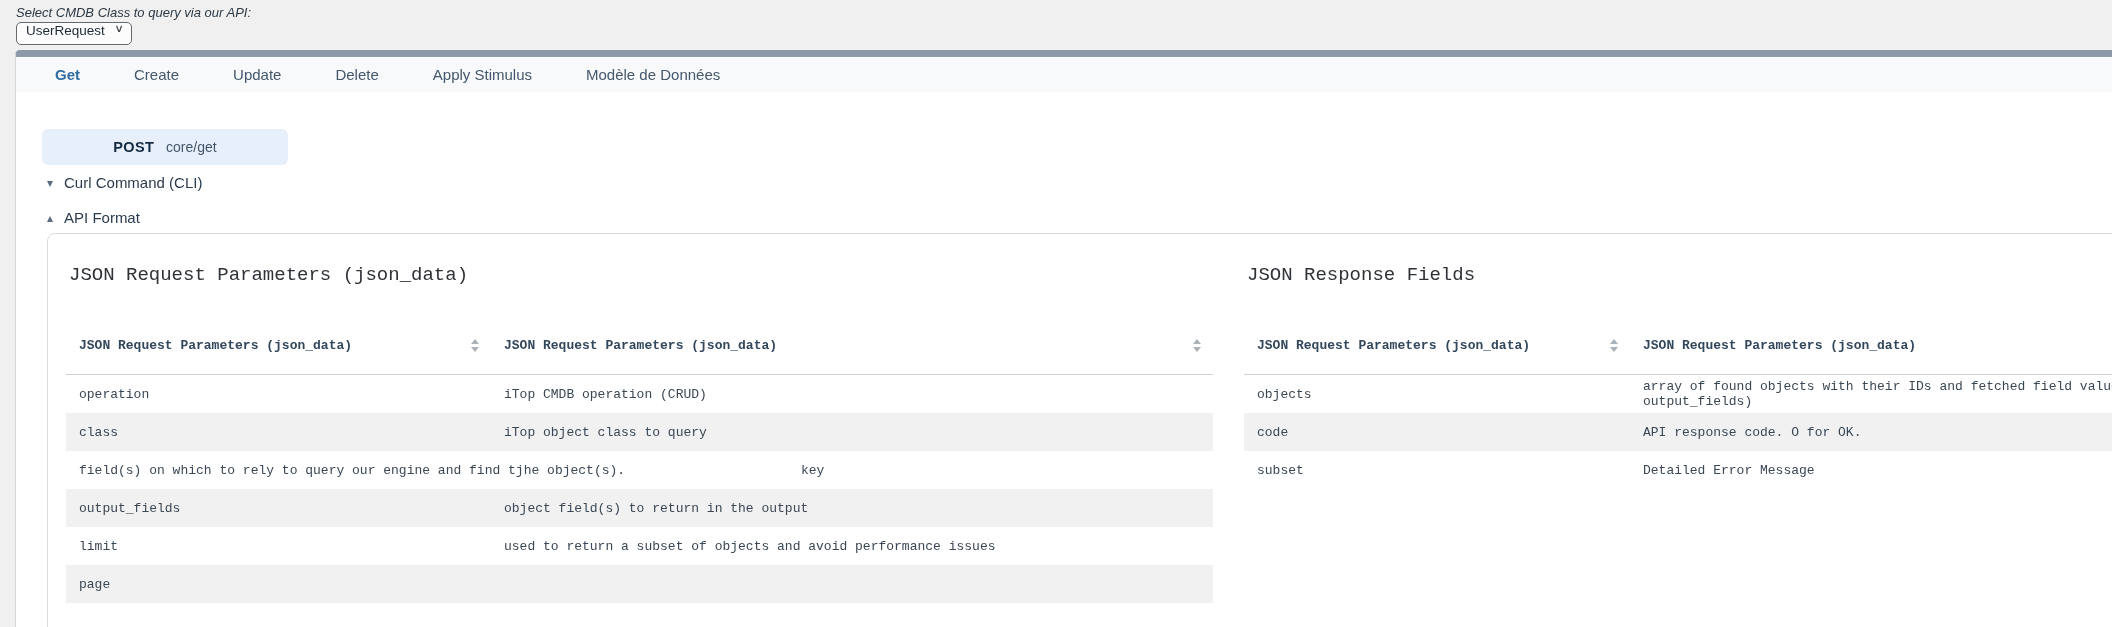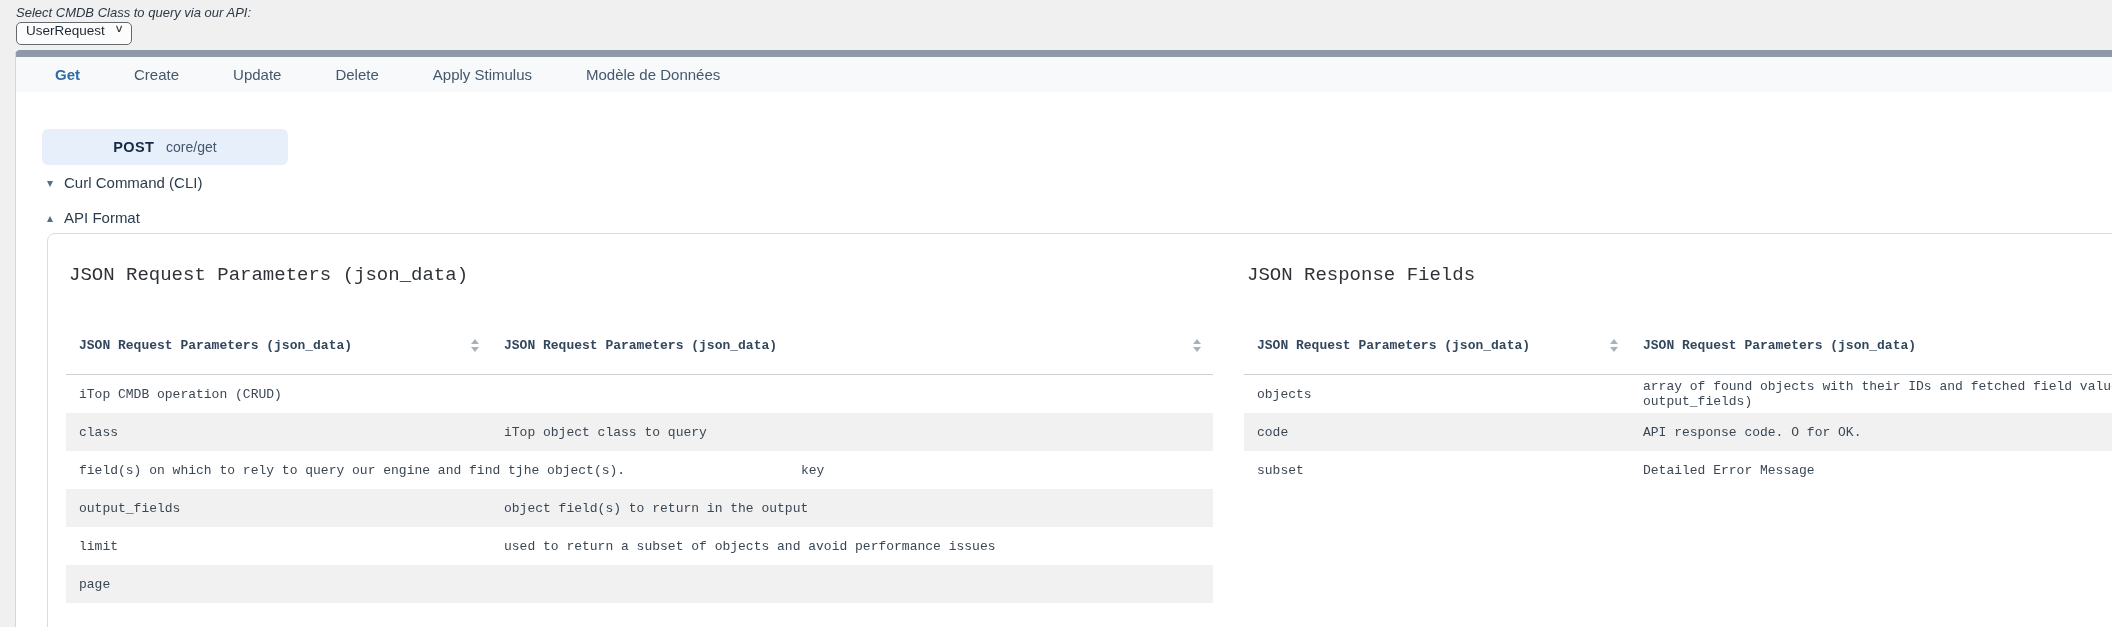--- a/index.html
+++ b/index.html
@@ -159,20 +159,21 @@
           <div class="th c2">
             <span>JSON Request Parameters (json_data)</span>
             <span class="sort-icon">
                 <i class="up"></i>
                 <i class="dn"></i>
               </span>
           </div>
         </div>
         <div class="tbody">
           <div class="trow">
+            <div class="td c1">operation</div>
             <div class="td c2">iTop CMDB operation (CRUD)</div>
           </div>
           <div class="trow">
             <div class="td c1">class</div>
             <div class="td c2">iTop object class to query</div>
           </div>
           <div class="trow">
             <div class="td c2">field(s) on which to rely to query our engine and find tjhe object(s).</div>
             <div class="td c1">key</div>
           </div>

